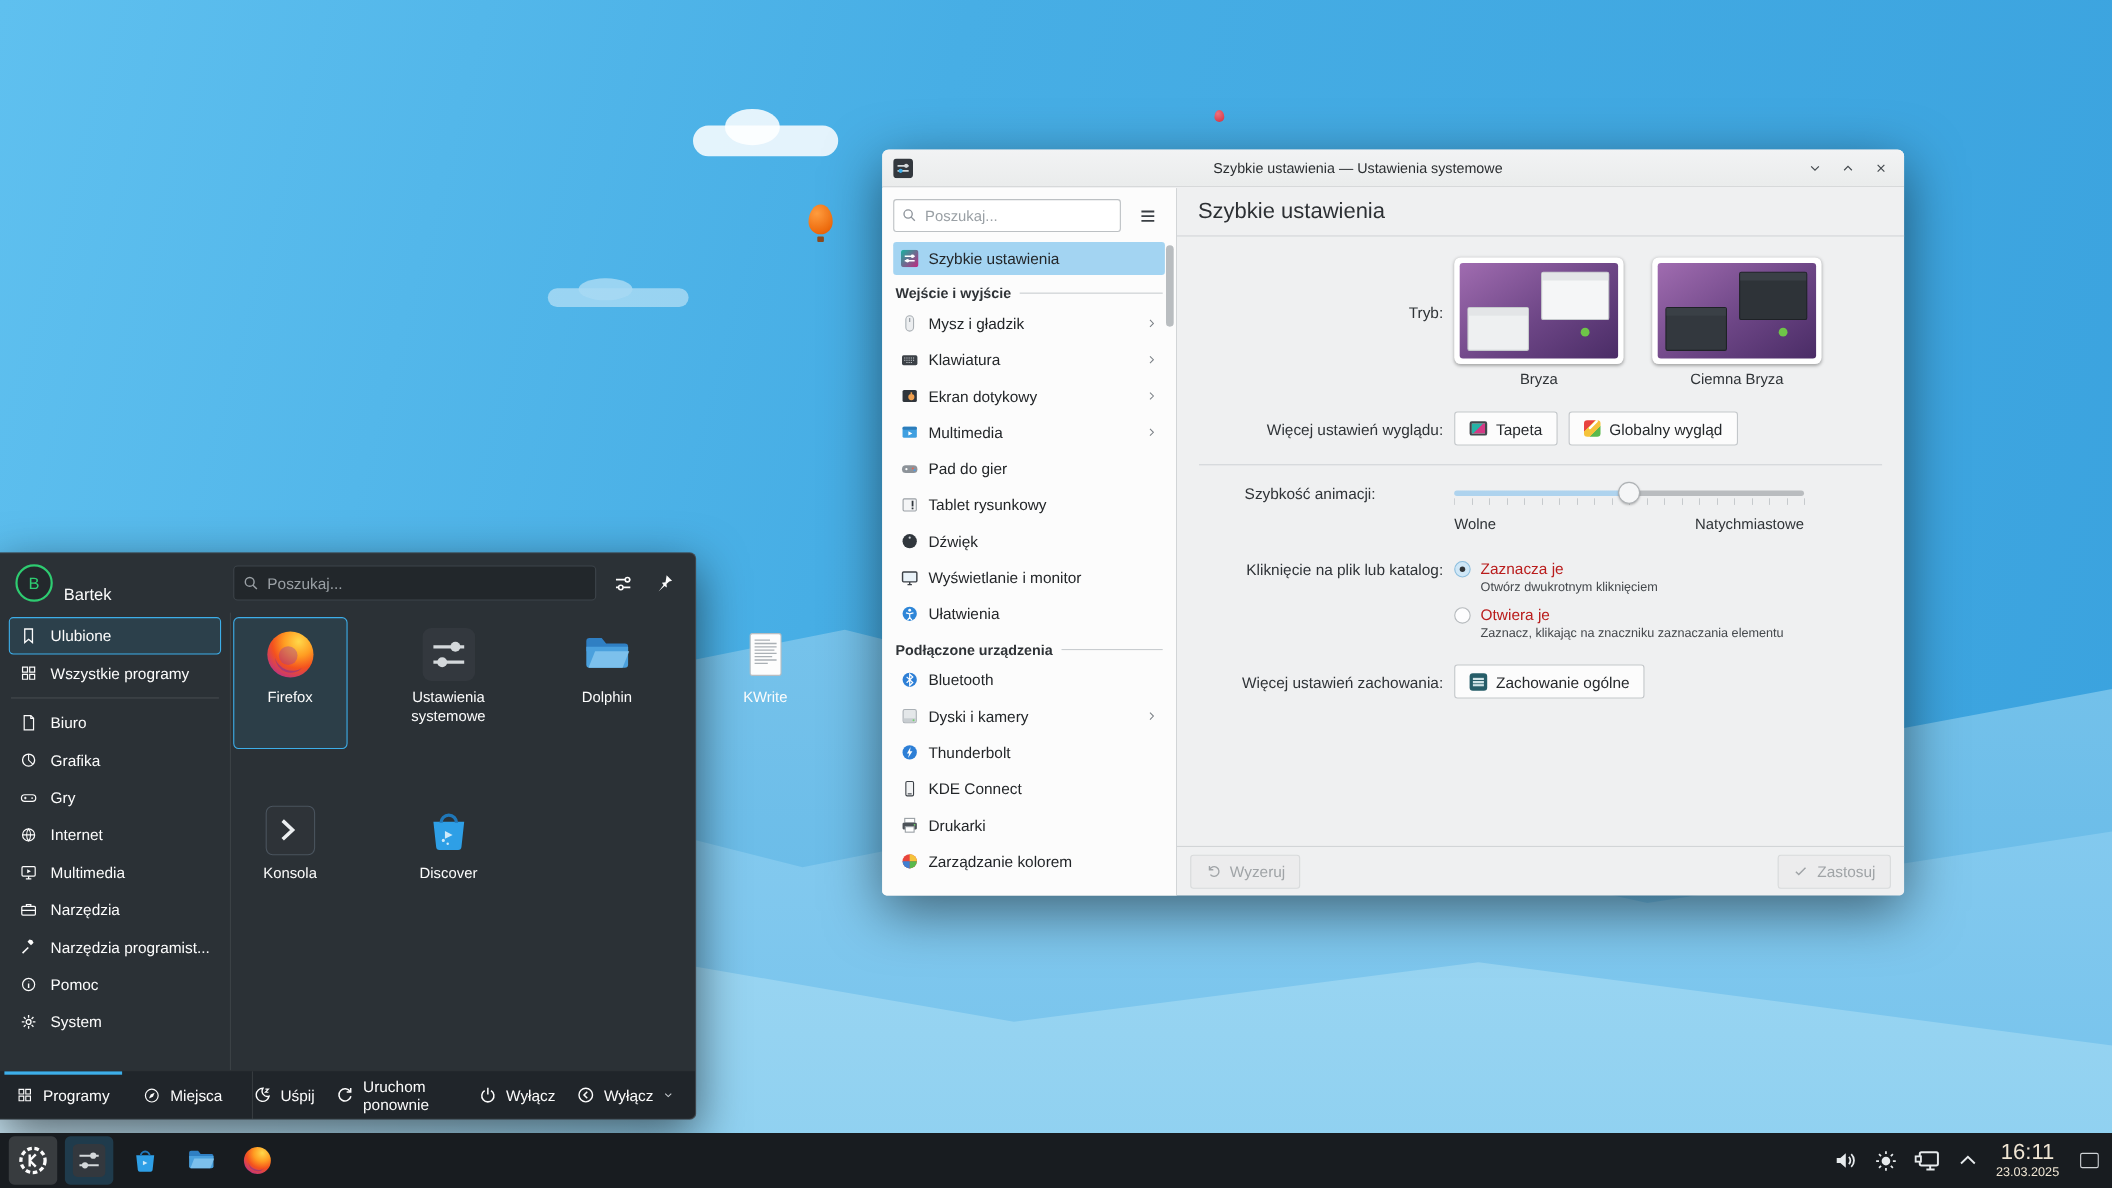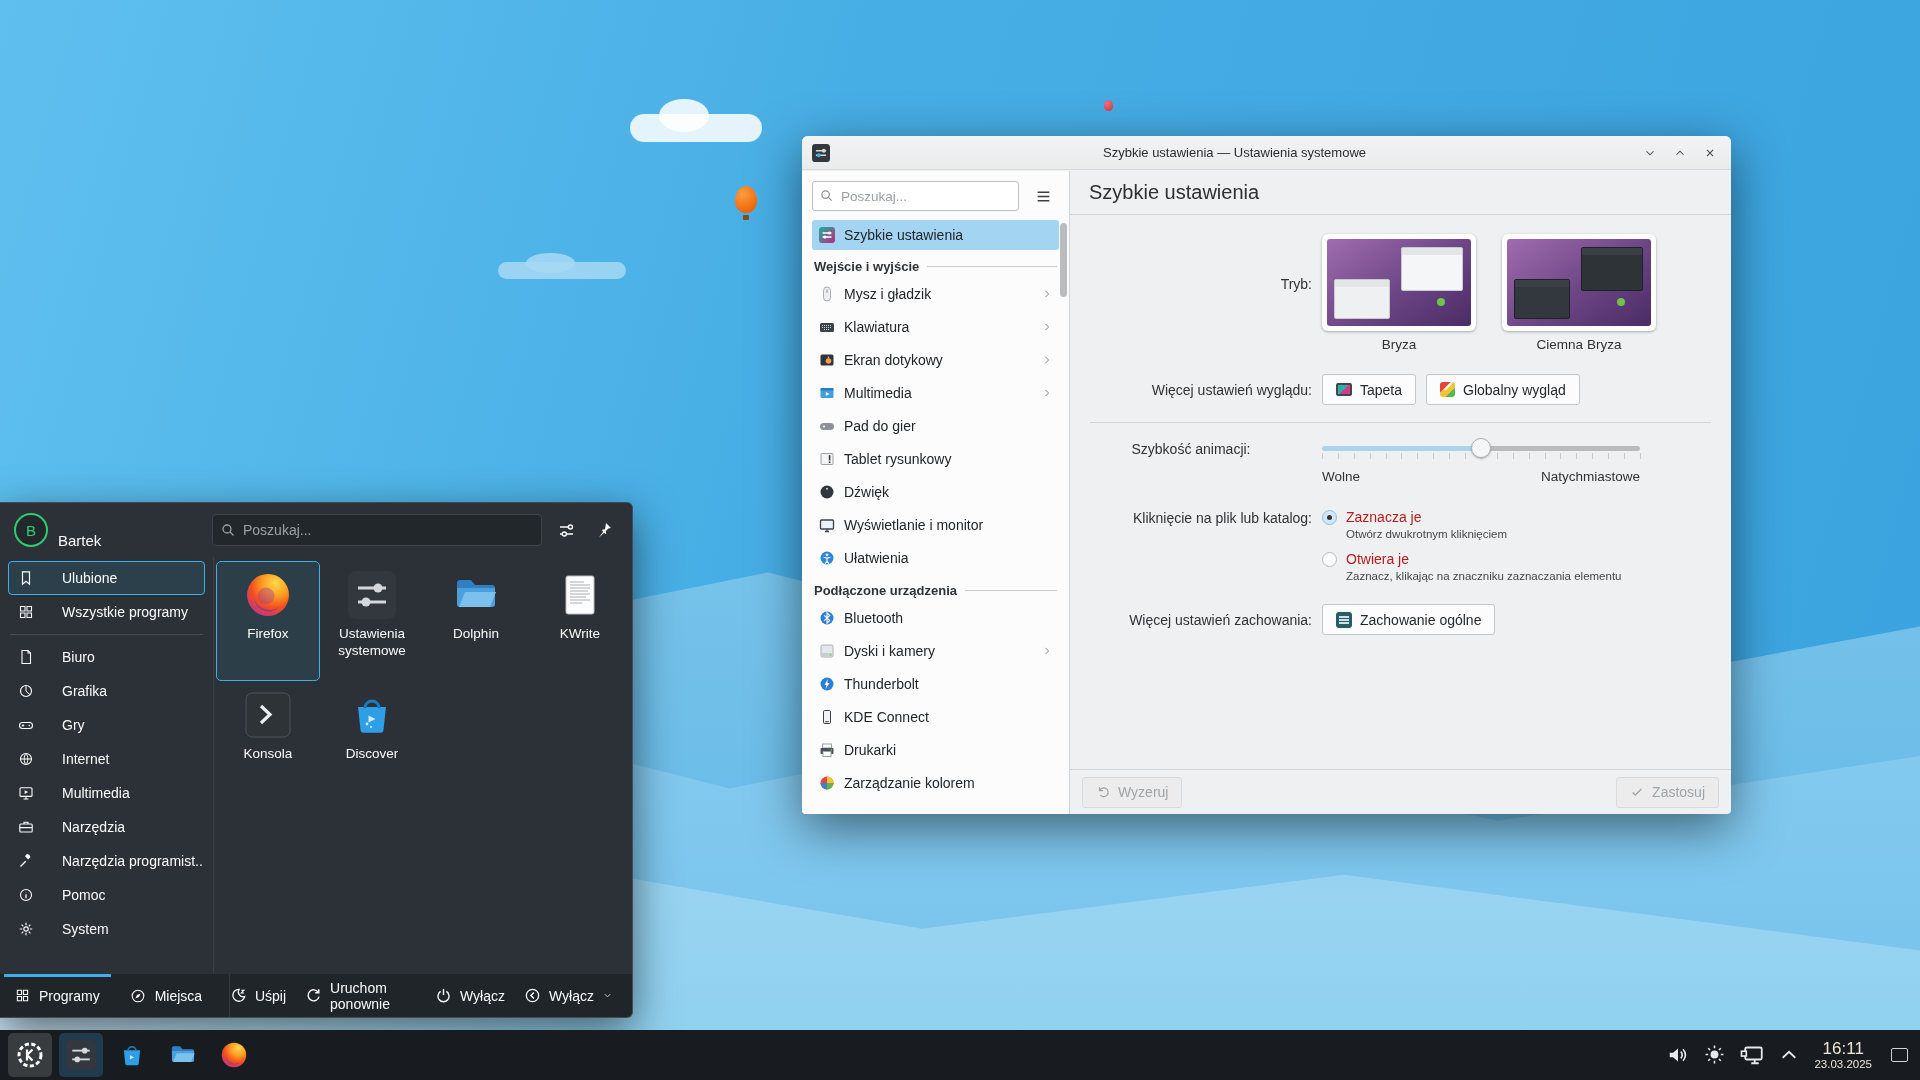--- a/index.html
+++ b/index.html
@@ -131,47 +131,47 @@
   .uname { font-size:15px; margin-right:auto;margin-top:20px; }
   .ksearch { position:relative; width:330px; }
   .ksearch input { width:100%; height:32px; background:#22272b; border:1px solid #3d444a; border-radius:4px;
                    color:#eceff1; padding:0 8px 0 30px; font-size:14px; outline:none;
                    font-family:"Liberation Sans",sans-serif; }
   .ksearch input::placeholder { color:#9aa0a5; }
   .ksearch .mag { position:absolute; left:8px; top:8px; }
   .k-hicon { width:28px; height:28px; display:flex; align-items:center; justify-content:center; }
   .k-body { position:absolute; top:54px; bottom:44px; left:0; right:0; display:flex; }
   .k-nav { width:214px; border-right:1px solid rgba(255,255,255,.08); padding:4px 8px; }
-  .nitem { height:34px; display:flex; align-items:center; gap:28px; padding:0 9px; font-size:14px;
+  .nitem { height:34px; display:flex; align-items:center; gap:12px; padding:0 9px; font-size:14px;
            border:1px solid transparent; border-radius:4px; white-space:nowrap; overflow:hidden; }
   .nitem.sel { border-color:#3daee9; background:rgba(61,174,233,.12); }
   .ndiv { height:1px; background:rgba(255,255,255,.13); margin:5px 2px; }
   .k-grid { flex:1; display:grid; grid-template-columns:repeat(4,104px); grid-auto-rows:120px;
-            align-content:start; padding:4px 2px; }
+            align-content:start; padding:4px 2px;gap:40px; }
   .app { display:flex; flex-direction:column; align-items:center; padding-top:9px; gap:7px;
          border:1px solid transparent; border-radius:5px; font-size:13.5px; text-align:center; line-height:1.25; }
   .app.sel { border-color:#3daee9; background:rgba(61,174,233,.10); }
   .k-foot { position:absolute; left:0; right:0; bottom:0; height:44px; background:#20252a;
             border-top:1px solid rgba(255,255,255,.06); border-radius:0 0 6px 0; display:flex; align-items:center; }
   .ktab { height:100%; display:flex; align-items:center; gap:9px; padding:0 15px; font-size:14px; position:relative; }
   .ktab.active::before { content:""; position:absolute; top:0; left:4px; right:4px; height:3px; background:#3daee9; }
   .fsep { width:1px; align-self:stretch; background:rgba(255,255,255,.1); margin-left:12px; }
   .kact { display:flex; align-items:center; gap:8px; font-size:14px; margin-right:19px; }
   .kact.first { margin-left:auto; }
 
   
   .bar { position:absolute; left:0; right:0; bottom:0; height:50px; background:#181c20;
          display:flex; align-items:center; padding:0 8px; }
   .bar-left { display:flex; align-items:center; gap:7px; }
   .tbtn { width:44px; height:44px; border-radius:5px; display:flex; align-items:center; justify-content:center; }
   .tbtn.open { background:rgba(255,255,255,.14); }
   .tbtn.activewin { background:rgba(61,174,233,.22); }
   .bar-right { margin-left:auto; display:flex; align-items:center; gap:15px; padding-right:4px; }
   .clock { text-align:center; color:#efe5d3; line-height:1.15; }
-  .clock .t { font-size:17px; }
+  .clock .t { font-size:20px; }
   .clock .d { font-size:11.5px; }
   .peek { width:17px; height:14px; border:1px solid #cfd3d6; border-radius:2px; margin-left:4px; }
 </style>
 </head>
 <body>
 
 <svg width="0" height="0" style="position:absolute">
   <defs>
     <linearGradient id="gqs" x1="0" y1="0" x2="1" y2="1">
       <stop offset="0" stop-color="#17b2a0"></stop>

